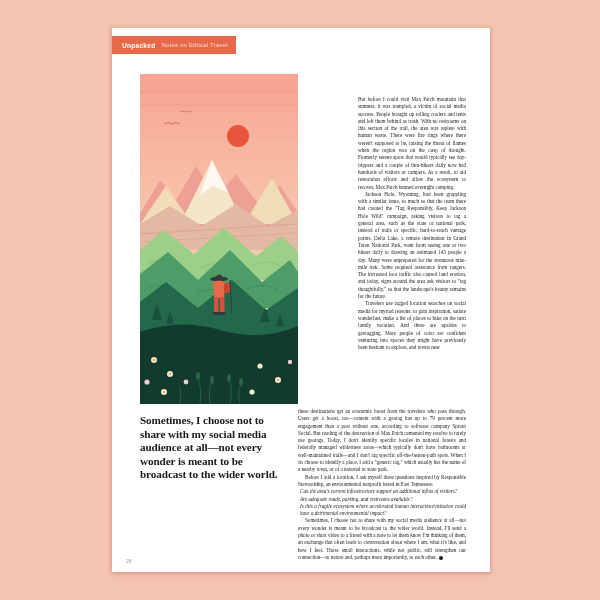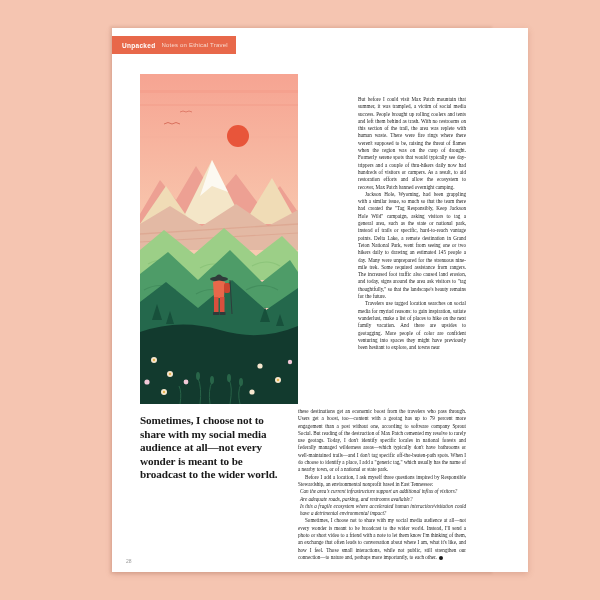--- a/index.html
+++ b/index.html
@@ -19,21 +19,21 @@
     top: 26px;
     width: 382px;
     height: 548px;
     background: #e8b7a3;
     filter: blur(1px);
   }
   .page {
     position: absolute;
     left: 112px;
     top: 28px;
-    width: 416px;
+    width: 378px;
     height: 544px;
     background: #ffffff;
     box-shadow: 0 2px 6px rgba(150,80,60,0.25);
     overflow: hidden;
   }
 
   
   .kicker {
     position: absolute;
     left: 0px;

